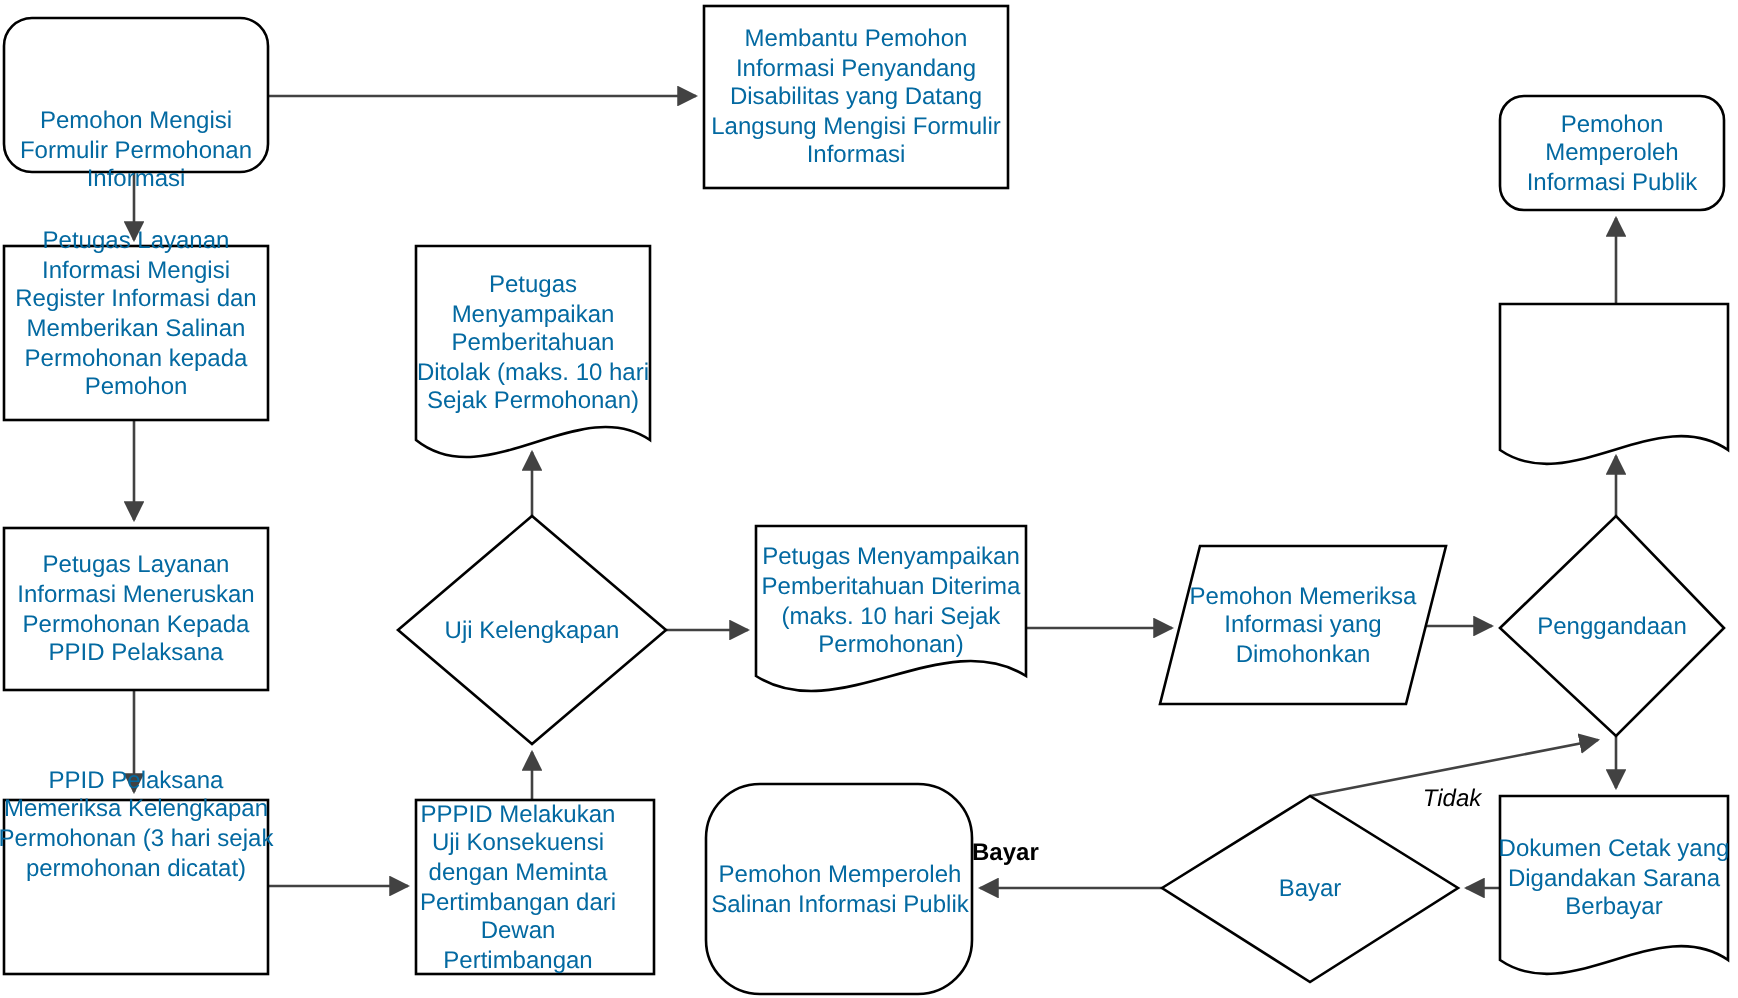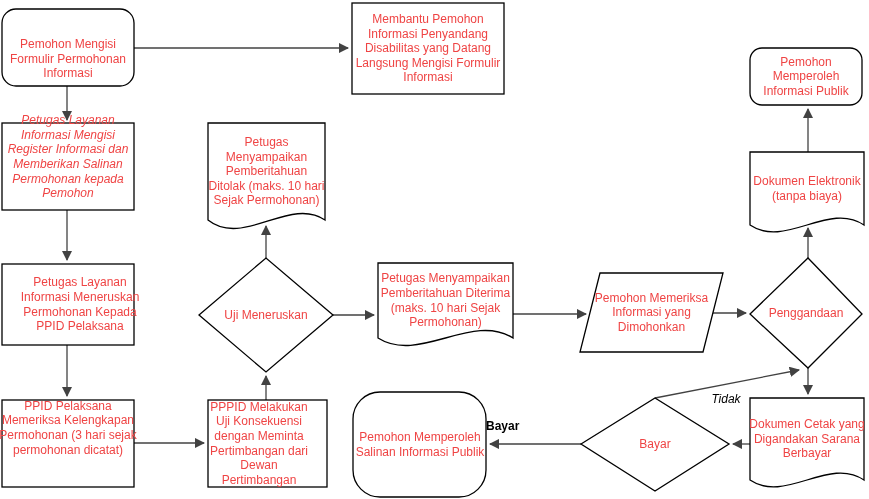--- a/index.html
+++ b/index.html
@@ -10,21 +10,21 @@
     font-family:"Liberation Sans", sans-serif;
     overflow:hidden;
   }
   #diagram-svg{position:absolute;left:0;top:0;}
   .shape{fill:#ffffff;stroke:#000000;stroke-width:1.3;}
   .conn{fill:none;stroke:#424242;stroke-width:1.3;marker-end:url(#arrowhead);}
   .lbl{
     position:absolute;
     display:flex;align-items:center;justify-content:center;
     text-align:center;
-    font-size:12px;line-height:1.21;color:#ef4444;
+    font-size:12px;line-height:1.21;color:#0369a1;
     pointer-events:none;
   }
   .edge-lbl{
     position:absolute;
     font-size:12px;color:#000000;
     text-align:center;
   }
   .edge-lbl.bold{font-weight:bold;}
 </style>
 </head>
@@ -67,33 +67,32 @@
     <path class="shape" d="M378,263 L513,263 L513,338 C472,312 419,364 378,338 Z"></path>
     <rect class="shape" x="353" y="392" width="133" height="105" rx="27"></rect>
     <path class="shape" d="M600,273 L723,273 L703,352 L580,352 Z"></path>
     <path class="shape" d="M750,314 L808,258 L862,314 L808,368 Z"></path>
     <path class="shape" d="M750,152 L864,152 L864,225 C829,201 785,249 750,225 Z"></path>
     <rect class="shape" x="750" y="48" width="112" height="57" rx="12"></rect>
     <path class="shape" d="M581,444 L655,398 L729,444 L655,491 Z"></path>
     <path class="shape" d="M750,398 L864,398 L864,480 C829,456 785,504 750,480 Z"></path>
   </svg>
 
-  <div class="lbl" style="left:3px;top:9px;width:130px;height:100px;">Pemohon Mengisi Formulir Permohonan Informasi</div>
-  <div class="lbl" style="left:0px;top:123px;width:136px;height:68px;font-style:italic;">Petugas Layanan Informasi Mengisi Register Informasi dan Memberikan Salinan Permohonan kepada Pemohon</div>
-  <div class="lbl" style="left:0px;top:264px;width:136px;height:81px;margin-left:12px;">Petugas Layanan Informasi Meneruskan Permohonan Kepada PPID Pelaksana</div>
-  <div class="lbl" style="left:-1px;top:396px;width:138px;height:64px;">PPID Pelaksana Memeriksa Kelengkapan Permohonan (3 hari sejak permohonan dicatat)</div>
+  <div class="lbl" style="left:3px;top:25px;width:130px;height:100px;">Pemohon Mengisi Formulir Permohonan Informasi</div>
+  <div class="lbl" style="left:0px;top:123px;width:136px;height:68px;">Petugas Layanan Informasi Mengisi Register Informasi dan Memberikan Salinan Permohonan kepada Pemohon</div>
+  <div class="lbl" style="left:0px;top:264px;width:136px;height:81px;">Petugas Layanan Informasi Meneruskan Permohonan Kepada PPID Pelaksana</div>
+  <div class="lbl" style="left:-1px;top:380px;width:138px;height:64px;">PPID Pelaksana Memeriksa Kelengkapan Permohonan (3 hari sejak permohonan dicatat)</div>
   <div class="lbl" style="left:350px;top:3px;width:156px;height:91px;">Membantu Pemohon Informasi Penyandang Disabilitas yang Datang Langsung Mengisi Formulir Informasi</div>
   <div class="lbl" style="left:206px;top:123px;width:121px;height:97px;">Petugas Menyampaikan Pemberitahuan Ditolak (maks. 10 hari Sejak Permohonan)</div>
-  <div class="lbl" style="left:199px;top:258px;width:134px;height:114px;">Uji Meneruskan</div>
+  <div class="lbl" style="left:199px;top:258px;width:134px;height:114px;">Uji Kelengkapan</div>
   <div class="lbl" style="left:207px;top:400px;width:104px;height:87px;">PPPID Melakukan Uji Konsekuensi dengan Meminta Pertimbangan dari Dewan Pertimbangan</div>
   <div class="lbl" style="left:376px;top:263px;width:139px;height:75px;">Petugas Menyampaikan Pemberitahuan Diterima (maks. 10 hari Sejak Permohonan)</div>
   <div class="lbl" style="left:350px;top:392px;width:140px;height:105px;">Pemohon Memperoleh Salinan Informasi Publik</div>
   <div class="lbl" style="left:590px;top:273px;width:123px;height:79px;">Pemohon Memeriksa Informasi yang Dimohonkan</div>
   <div class="lbl" style="left:750px;top:258px;width:112px;height:110px;">Penggandaan</div>
-  <div class="lbl" style="left:750px;top:152px;width:114px;height:73px;">Dokumen Elektronik (tanpa biaya)</div>
   <div class="lbl" style="left:750px;top:48px;width:112px;height:57px;border-radius:17px;">Pemohon Memperoleh Informasi Publik</div>
   <div class="lbl" style="left:581px;top:398px;width:148px;height:93px;">Bayar</div>
   <div class="lbl" style="left:748px;top:398px;width:118px;height:82px;">Dokumen Cetak yang Digandakan Sarana Berbayar</div>
 
   <div class="edge-lbl" style="left:703px;top:392px;width:46px;font-style:italic;">Tidak</div>
   <div class="edge-lbl bold" style="left:486px;top:419px;width:40px;text-align:left;">Bayar</div>
 
 </div>
 
 </body></html>

